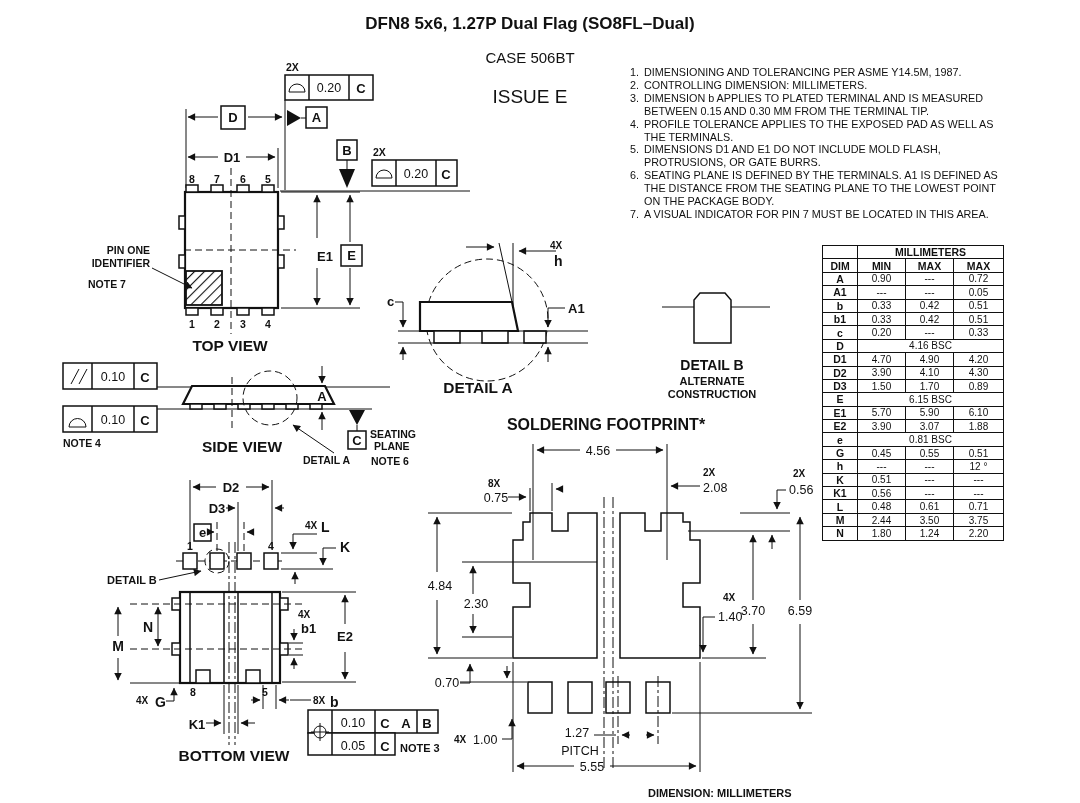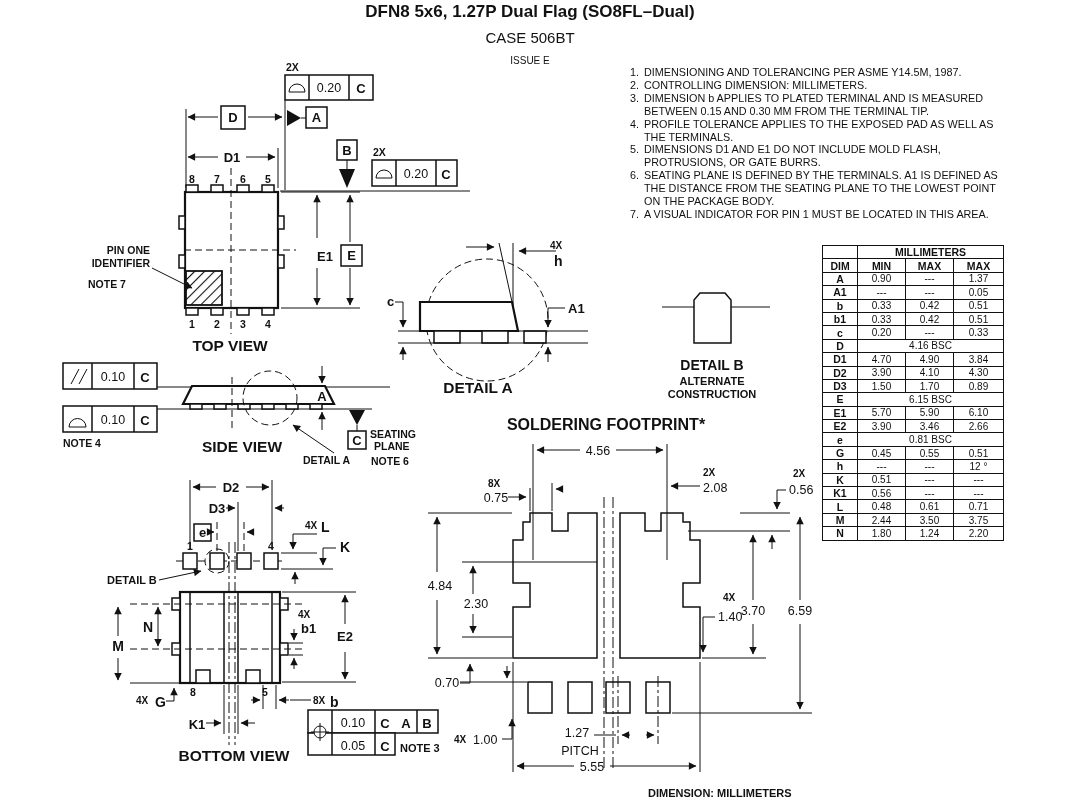--- a/index.html
+++ b/index.html
@@ -18,24 +18,24 @@
   .mid{text-anchor:middle;}
   .end{text-anchor:end;}
   .ln{stroke:#111;stroke-width:1;fill:none;}
   .ln2{stroke:#111;stroke-width:1.5;fill:none;}
   .ln3{stroke:#111;stroke-width:2.2;fill:none;}
   .dash{stroke-dasharray:7 4;}
   .cl{stroke-dasharray:11 3 3 3;}
   .wh{fill:#fff;}
   .blk{fill:#111;stroke:none;}
   
-  #title-block{position:absolute;left:180px;top:2px;width:700px;text-align:center;}
+  #title-block{position:absolute;left:180px;top:14px;width:700px;text-align:center;}
   #title-block .l1{font-size:17px;font-weight:700;}
-  #title-block .l2{font-size:15px;font-weight:400;margin-top:7px;}
-  #title-block .l3{font-size:10px;font-weight:400;margin-top:9px;}
+  #title-block .l2{font-size:15px;font-weight:400;margin-top:15px;}
+  #title-block .l3{font-size:19px;font-weight:400;margin-top:20px;}
   #notes-block{position:absolute;left:612px;top:66px;width:398px;font-size:10.8px;line-height:12.9px;font-weight:400;}
   .note-item{display:flex;}
   .note-item .nn{width:20px;min-width:20px;text-align:right;padding-right:5px;box-sizing:border-box;margin-left:12px;}
   .note-item .nt{flex:1;}
   #dim-table{position:absolute;left:822px;top:245px;}
   #dim-table table{border-collapse:collapse;table-layout:fixed;width:181px;}
   #dim-table td{border:1.2px solid #111;height:12.4px;text-align:center;font-size:10px;font-weight:400;padding:0;overflow:hidden;}
   #dim-table .hd td{font-weight:700;font-size:10.5px;}
   #dim-table td.dimc{font-weight:700;font-size:10.5px;}
   #dim-table col.c1{width:35px;}#dim-table col.c2{width:48px;}#dim-table col.c3{width:48px;}#dim-table col.c4{width:50px;}
@@ -483,21 +483,21 @@
   <div class="note-item">
         <span class="nn">5.</span>
         <span class="nt">DIMENSIONS D1 AND E1 DO NOT INCLUDE MOLD FLASH, PROTRUSIONS, OR GATE BURRS.</span>
       </div>
   <div class="note-item">
         <span class="nn">6.</span>
         <span class="nt">SEATING PLANE IS DEFINED BY THE TERMINALS. A1 IS DEFINED AS THE DISTANCE FROM THE SEATING PLANE TO THE LOWEST POINT ON THE PACKAGE BODY.</span>
       </div>
   <div class="note-item">
         <span class="nn">7.</span>
-        <span class="nt">A VISUAL INDICATOR FOR PIN 1 MUST BE LOCATED IN THIS AREA.</span>
+        <span class="nt">A VISUAL INDICATOR FOR PIN 7 MUST BE LOCATED IN THIS AREA.</span>
       </div>
 </div>
 
 <div id="dim-table">
   <table>
     <colgroup>
           <col class="c1">
           <col class="c2">
           <col class="c3">
           <col class="c4">
@@ -510,21 +510,21 @@
     <tr class="hd">
       <td>DIM</td>
       <td>MIN</td>
       <td>MAX</td>
       <td>MAX</td>
     </tr>
     <tr>
             <td class="dimc">A</td>
             <td>0.90</td>
             <td>---</td>
-            <td>1.37</td>
+            <td>0.72</td>
           </tr>
     <tr>
             <td class="dimc">A1</td>
             <td>---</td>
             <td>---</td>
             <td>0.05</td>
           </tr>
     <tr>
             <td class="dimc">b</td>
             <td>0.33</td>
@@ -544,21 +544,21 @@
             <td>0.33</td>
           </tr>
     <tr>
             <td class="dimc">D</td>
             <td colspan="3">4.16 BSC</td>
           </tr>
     <tr>
             <td class="dimc">D1</td>
             <td>4.70</td>
             <td>4.90</td>
-            <td>3.84</td>
+            <td>4.20</td>
           </tr>
     <tr>
             <td class="dimc">D2</td>
             <td>3.90</td>
             <td>4.10</td>
             <td>4.30</td>
           </tr>
     <tr>
             <td class="dimc">D3</td>
             <td>1.50</td>
@@ -571,22 +571,22 @@
           </tr>
     <tr>
             <td class="dimc">E1</td>
             <td>5.70</td>
             <td>5.90</td>
             <td>6.10</td>
           </tr>
     <tr>
             <td class="dimc">E2</td>
             <td>3.90</td>
-            <td>3.46</td>
-            <td>2.66</td>
+            <td>3.07</td>
+            <td>1.88</td>
           </tr>
     <tr>
             <td class="dimc">e</td>
             <td colspan="3">0.81 BSC</td>
           </tr>
     <tr>
             <td class="dimc">G</td>
             <td>0.45</td>
             <td>0.55</td>
             <td>0.51</td>

